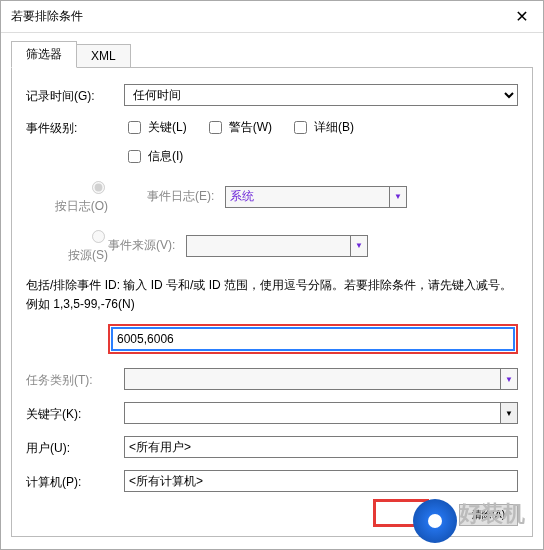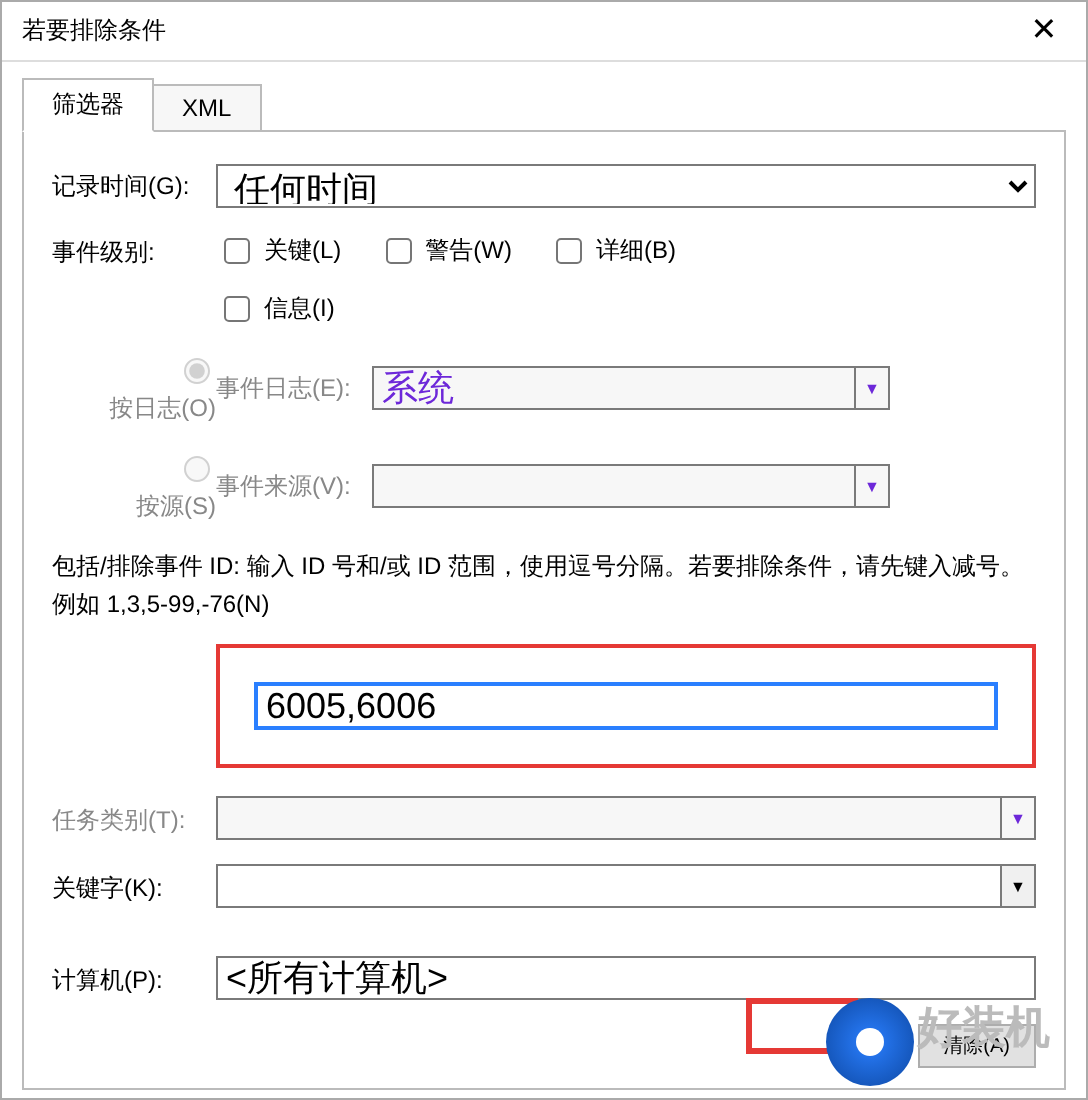--- a/index.html
+++ b/index.html
@@ -63,32 +63,33 @@
 }
 .tab-panel {
   border: 1px solid #bbb;
   padding: 16px 14px 10px 14px;
   min-height: 460px;
 }
 .form-row {
   display: flex;
   align-items: center;
   margin-bottom: 12px;
+  gap: 16px;
 }
 .form-row.top { align-items: flex-start; justify-content: center; }
 .form-row .lbl {
   width: 82px;
   padding-top: 2px;
 }
 .form-row .ctrl {
   flex: 1;
 }
 select, input[type=text] {
   font-family: inherit;
-  font-size: 18px;
+  font-size: 12px;
   height: 22px;
   border: 1px solid #7a7a7a;
   background: #fff;
   padding: 1px 4px;
 }
 select {
   width: 100%;
 }
 .combo {
   display: flex;
@@ -132,21 +133,21 @@
   flex-direction: column;
 }
 .radio-row input[type=radio] { width: 13px; height: 13px; }
 .help-text {
   margin: 6px 0 10px 0;
   line-height: 1.6;
 }
 .id-input-wrap {
   margin-left: 82px;
   border: 2px solid #e53935;
-  padding: 18px;
+  padding: 2px;
   margin-bottom: 14px;
 }
 .id-input-wrap input {
   width: 100%;
   border: 1px solid #2a7fff;
   outline: 1px solid #2a7fff;
 }
 .disabled { color: #888; }
 .disabled select, .disabled .combo input, .disabled .cbtn {
   background: #f7f7f7;
@@ -249,21 +250,21 @@
               </label>
           </div>
         </div>
       </div>
 
       <div class="radio-row disabled">
         <label class="rlbl">
             <input type="radio" checked="" disabled="" style="">
             <span>按日志(O)</span>
           </label>
-        <div class="lbl" style="width:78px;">事件日志(E):</div>
+        <div class="lbl" style="width:78px;margin-left:39px;">事件日志(E):</div>
         <div class="ctrl">
           <div class="combo">
             <input type="text" disabled="" value="系统" style="">
             <div class="cbtn">▼</div>
           </div>
         </div>
       </div>
 
       <div class="radio-row disabled">
         <label class="rlbl">
@@ -299,20 +300,24 @@
         <div class="lbl">关键字(K):</div>
         <div class="ctrl">
           <div class="combo">
             <input type="text" value="" style="">
             <div class="cbtn">▼</div>
           </div>
         </div>
       </div>
 
       <div class="form-row">
+        <div class="lbl">用户(U):</div>
+        <div class="ctrl">
+          <input type="text" style="width: 100%;" value="&lt;所有用户&gt;">
+        </div>
       </div>
 
       <div class="form-row">
         <div class="lbl">计算机(P):</div>
         <div class="ctrl">
           <input type="text" style="width: 100%;" value="&lt;所有计算机&gt;">
         </div>
       </div>
 
       <div class="clear-row">

